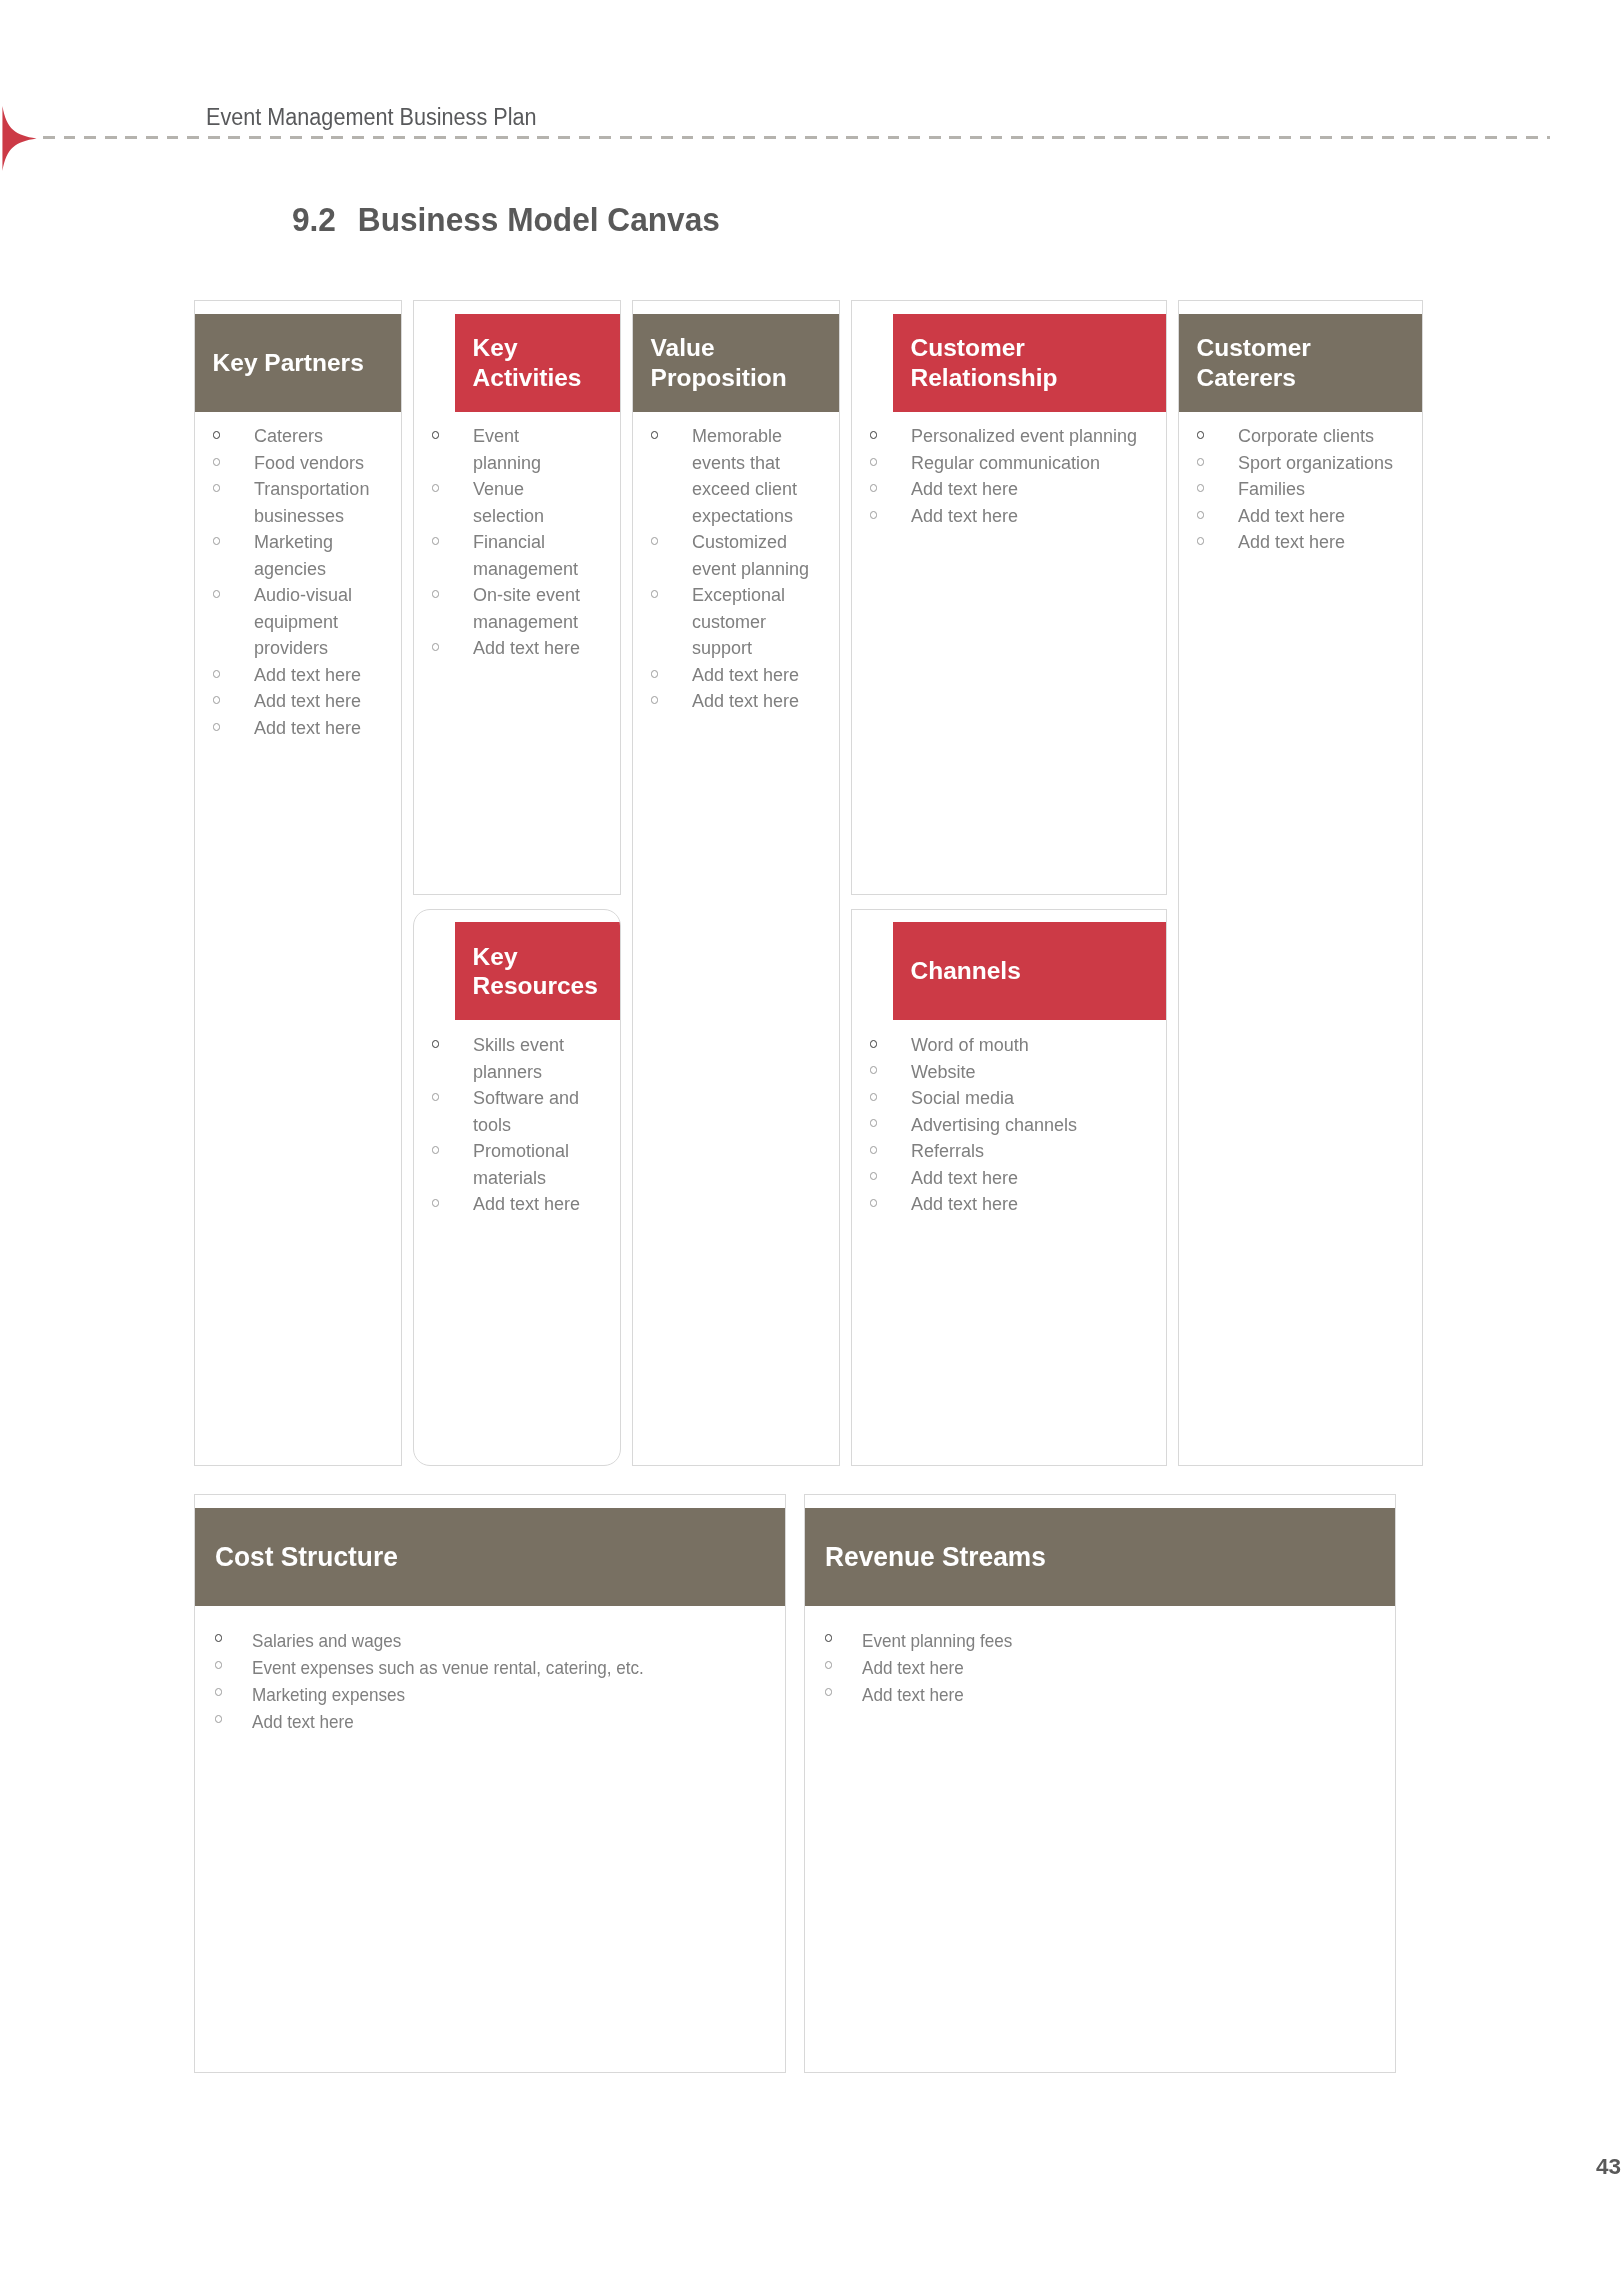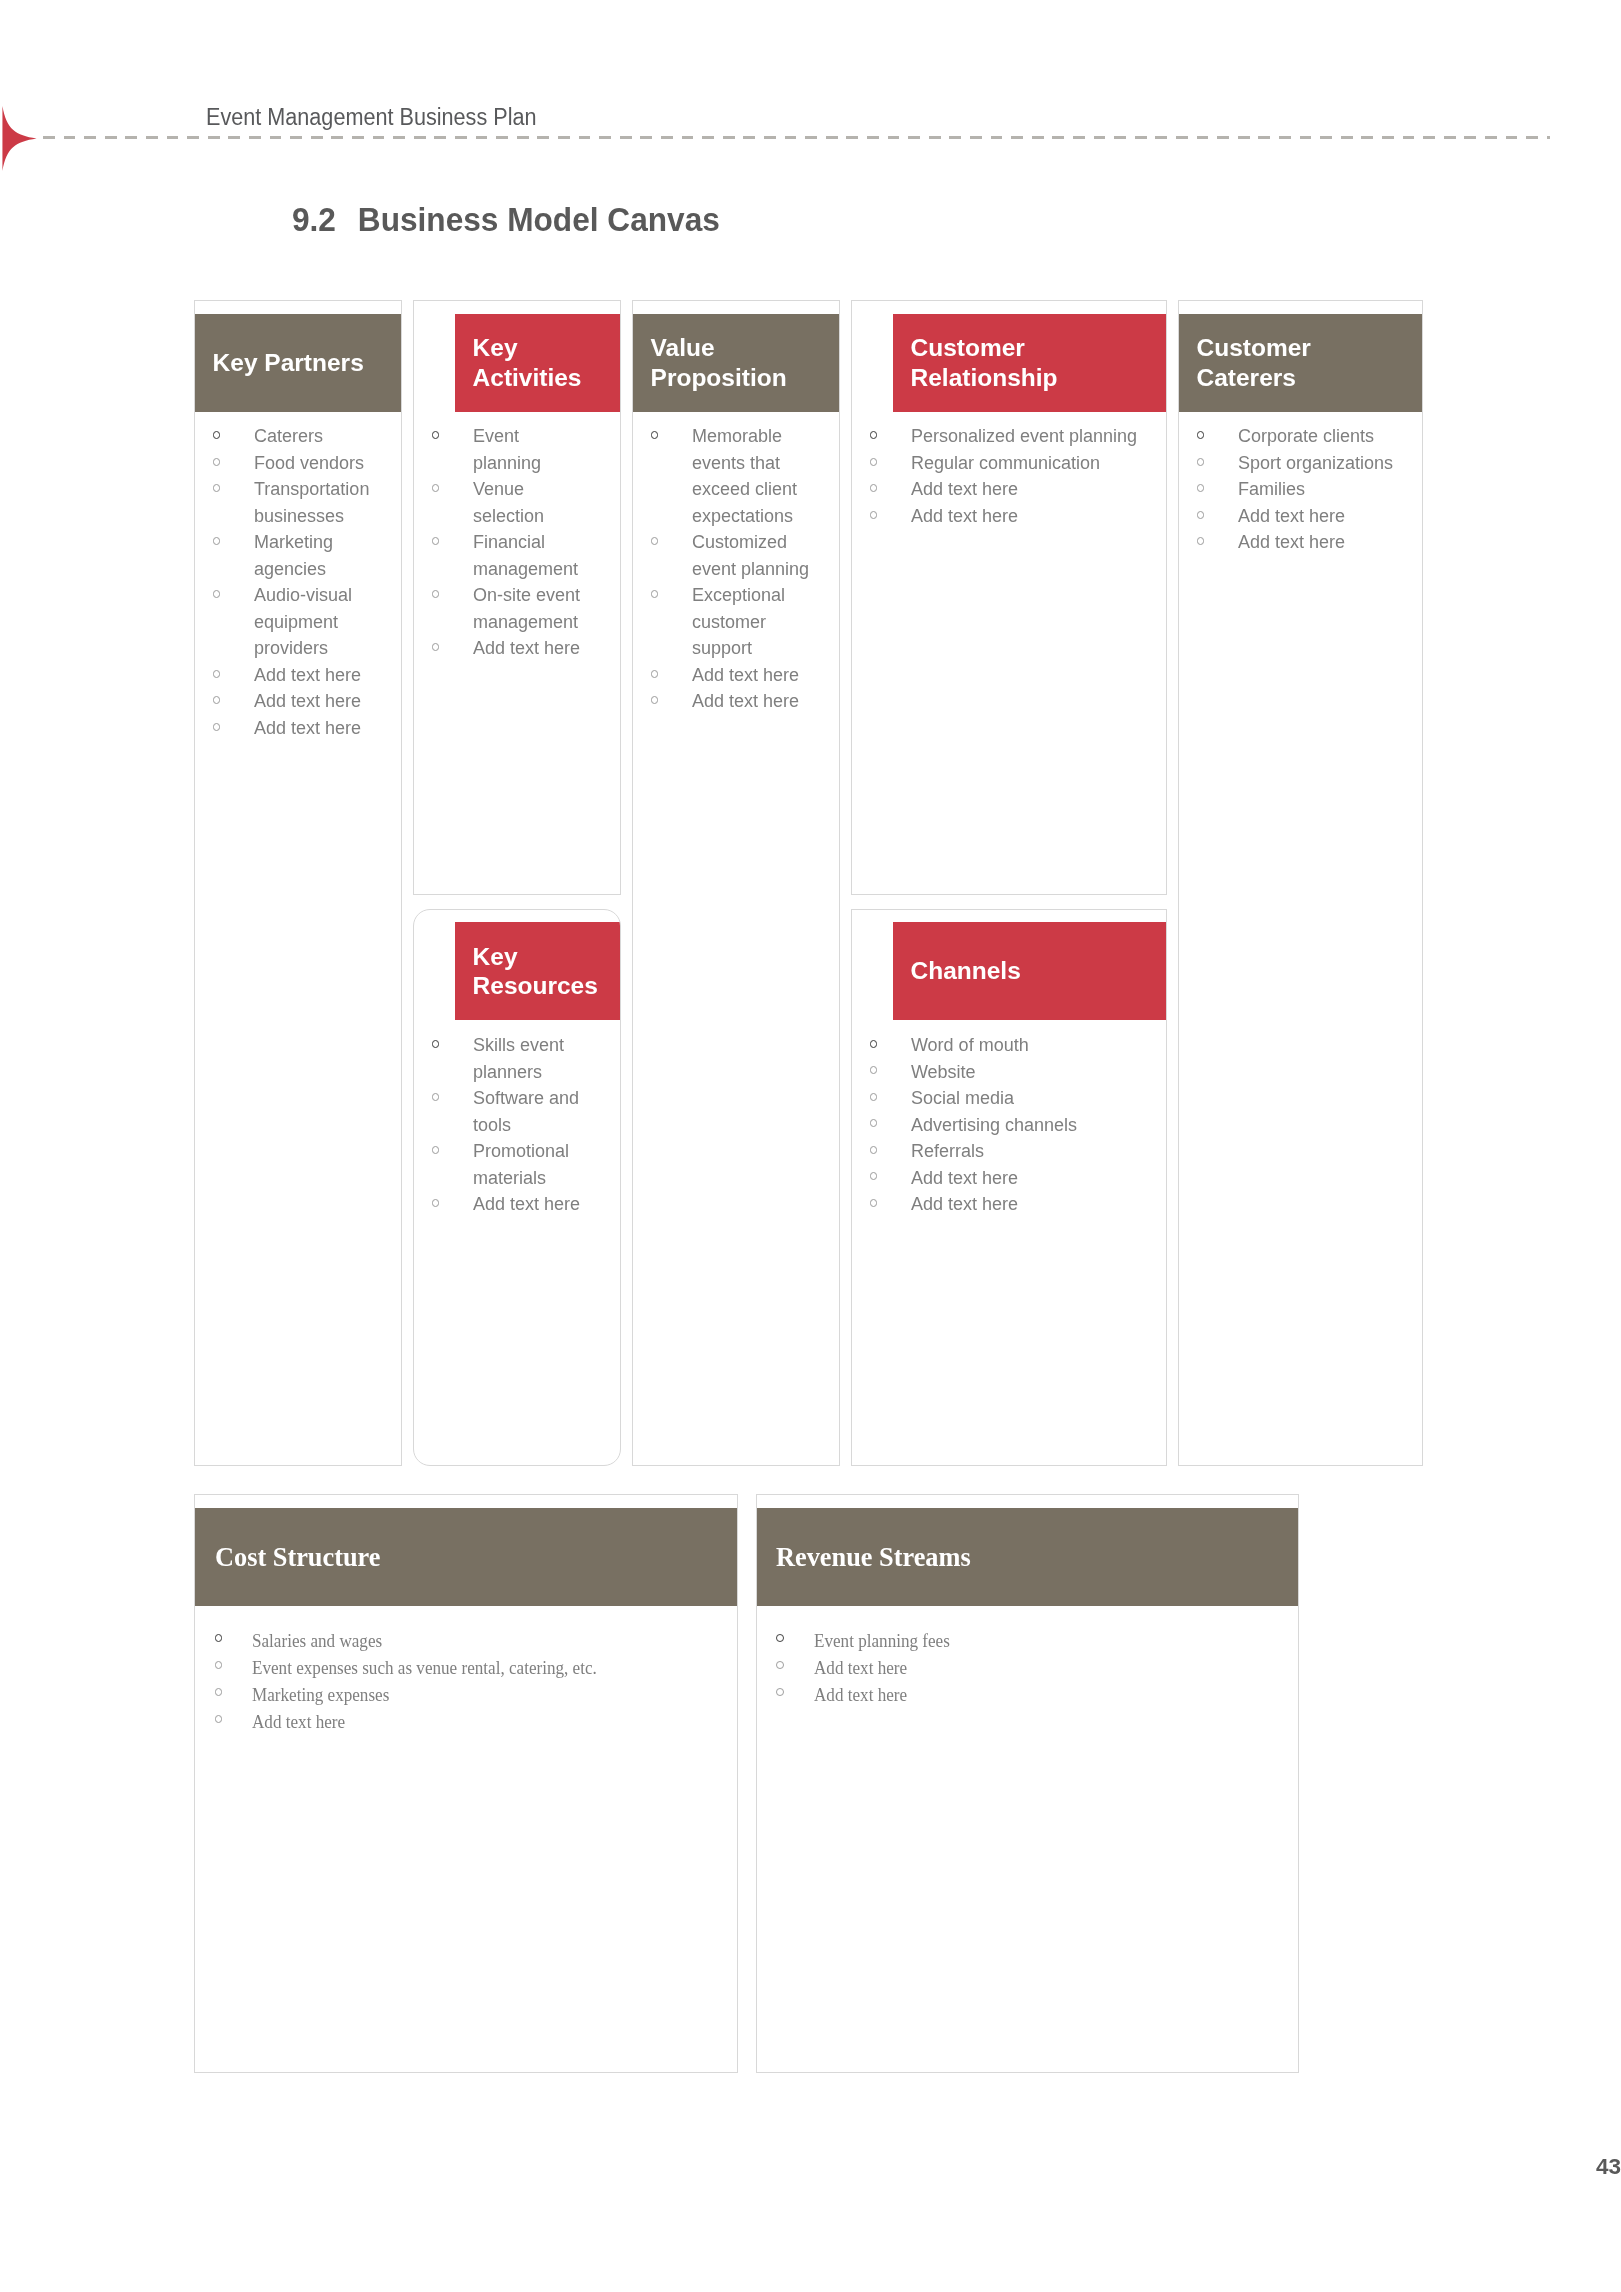--- a/index.html
+++ b/index.html
@@ -37,22 +37,22 @@
   .canvas {
     position:absolute; left:194px; top:300px;
     width:1229px; height:1165px;
     display:grid;
     grid-template-columns:repeat(3,1fr);
     grid-template-rows:595px 557px;
     column-gap:10.8px; row-gap:13.7px;
   }
   .bottom {
     position:absolute; left:194px; top:1494px;
-    width:1105px; height:579px;
-    display:grid; grid-template-columns:1fr 1fr; column-gap:18px;font-family:Liberation Serif, serif;
+    width:1202px; height:579px;
+    display:grid; grid-template-columns:1fr 1fr; column-gap:18px;
   }
 
   .box {
     box-sizing:border-box;
     background:#fff;
     border:1px solid #d8d8d8;
     padding-top:12.7px;
     overflow:hidden;
   }
   .span2 { grid-row:1 / span 2; }

